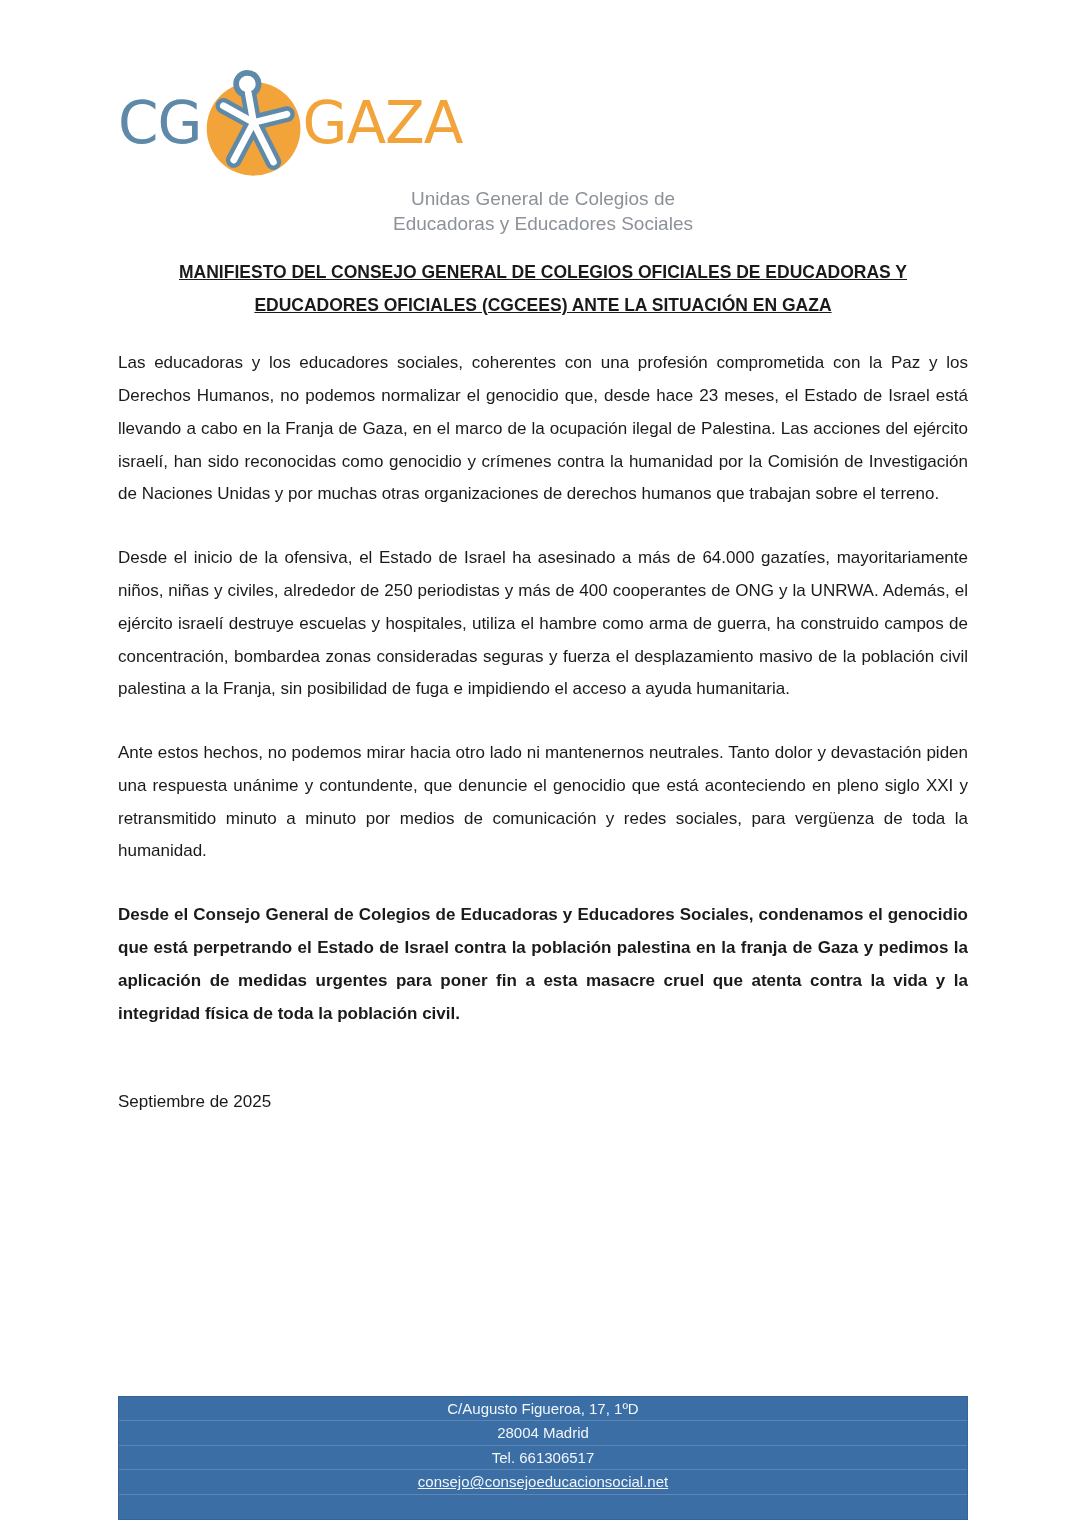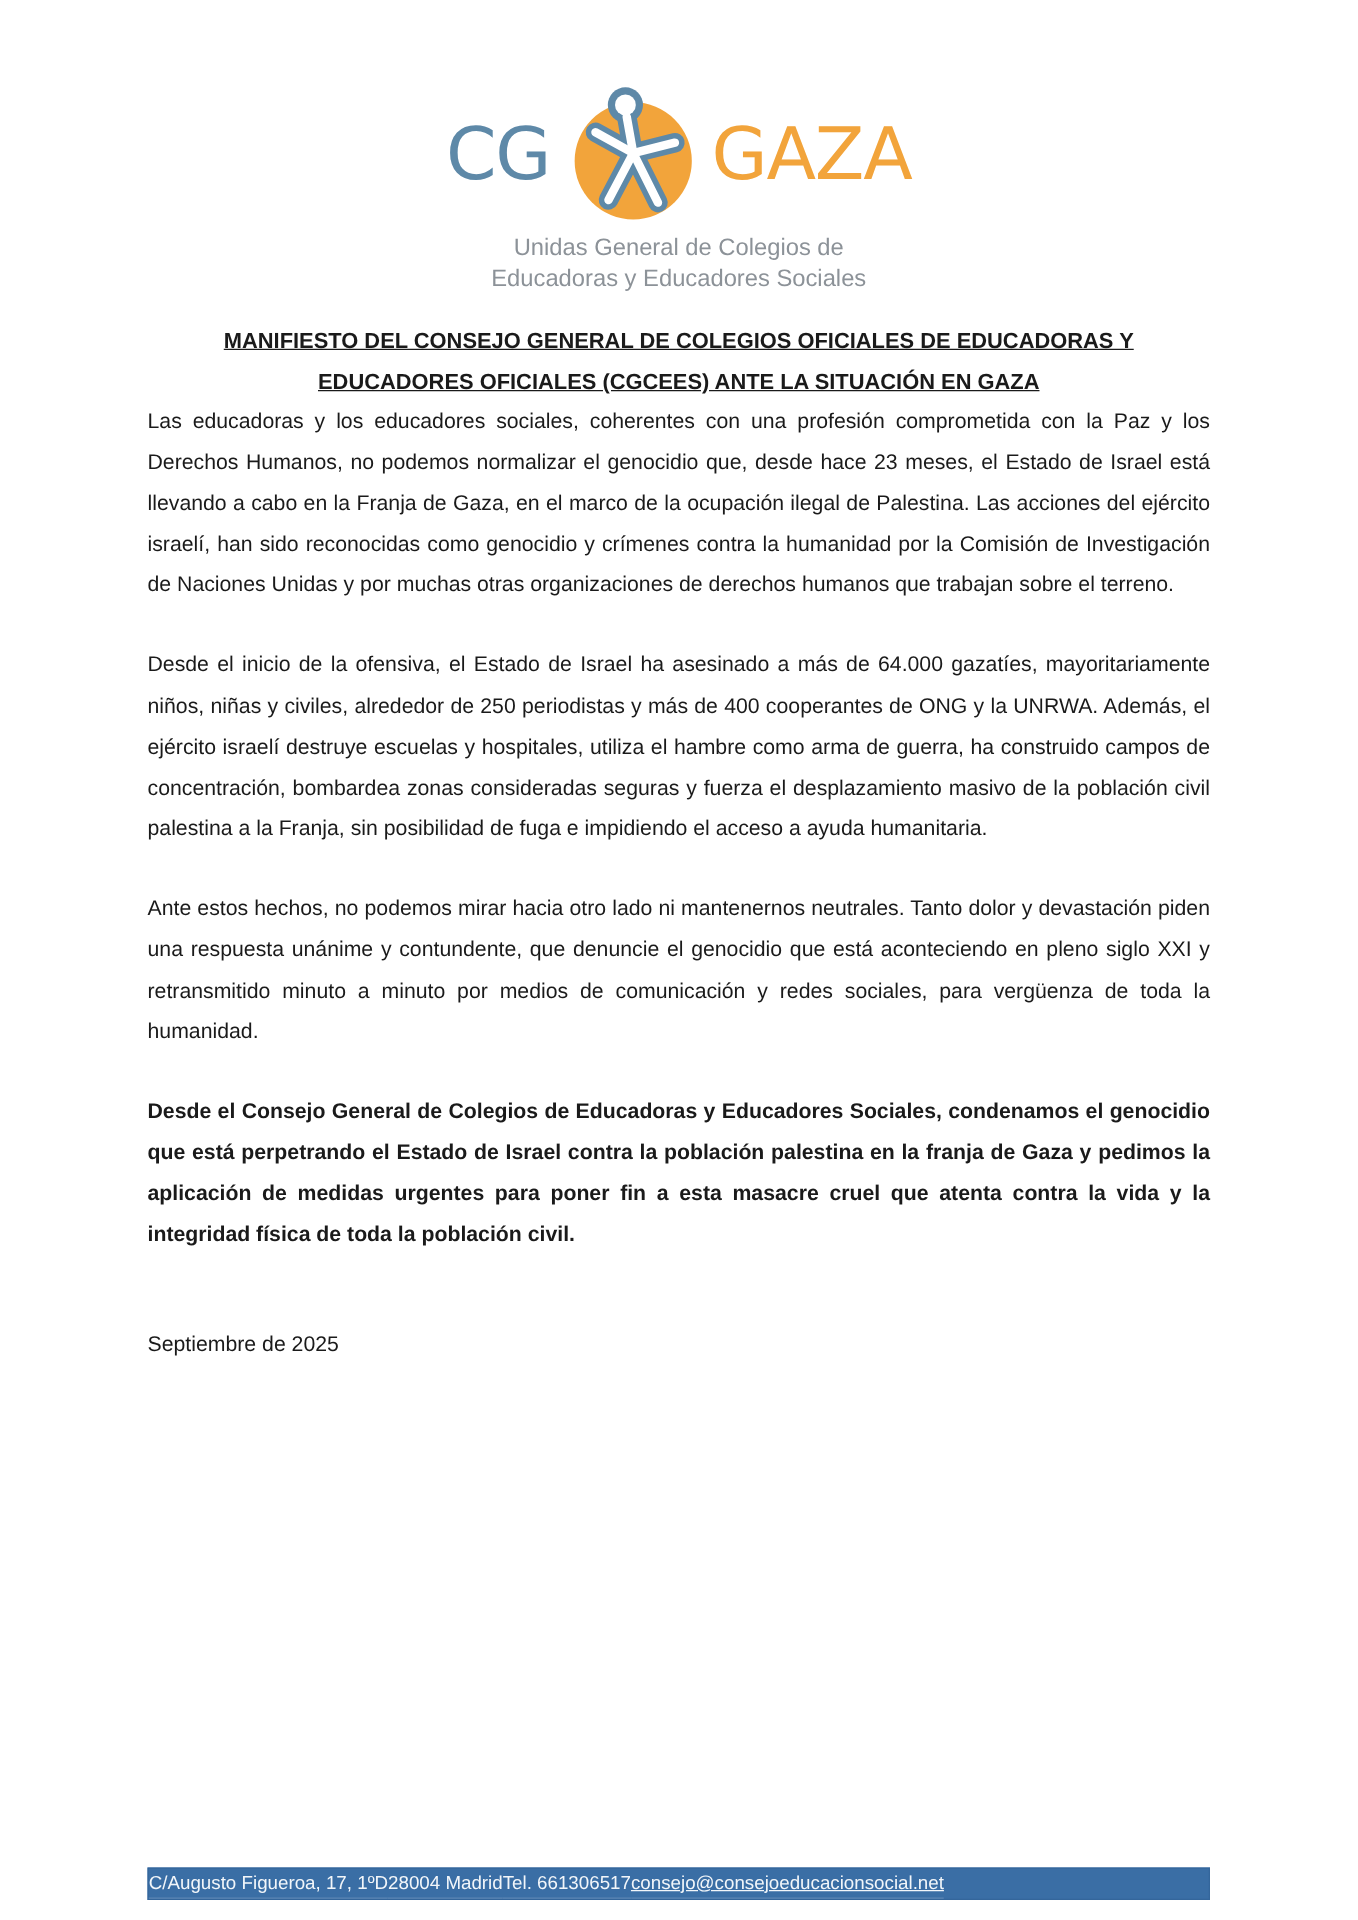--- a/index.html
+++ b/index.html
@@ -13,22 +13,22 @@
   }
   .page {
     position: relative;
     width: 1086px; height: 1536px;
     padding: 60px 118px 0 118px;
   }
 
   
   .logo-block { text-align: center; margin-bottom: 8px; }
   .logo-row {
-    display: flex; align-items: center; justify-content: center;
-    gap: 16px; height: 125px;
+    display: flex; align-items: center; 
+    gap: 2px; height: 125px;
   }
   .logo-cg, .logo-cees {
     font-family: "DejaVu Sans", sans-serif;
     font-size: 58px; font-weight: 500; letter-spacing: -1px;
     line-height: 1;
   }
   .logo-cg { color: #5E89A8; margin-right: -14px; position: relative; z-index: 2; }
   .logo-cees { color: #F2A43B; margin-left: -14px; position: relative; z-index: 2; }
   .logo-figure { width: 125px; height: 125px; flex: 0 0 auto; }
   .logo-tagline {
@@ -40,41 +40,41 @@
   .doc-title {
     margin-top: 20px;
     text-align: center;
     font-weight: bold;
     font-size: 17.5px;
     line-height: 1.85;
   }
   .doc-title .title-line { text-decoration: underline; }
 
   
-  .body-text { }
+  .body-text { margin-top: 26px; }
   .body-text p {
     font-size: 17px;
     line-height: 1.93;
     text-align: justify;
     margin-bottom: 31px;
   }
   .body-text p.bold { font-weight: bold; }
   .date-line {
     font-size: 17px;
     margin-top: 62px;
     text-align: left;
   }
 
   
   .footer-box {
     position: absolute;
     left: 118px; right: 118px; bottom: 16px;
     background: #3A6EA5;
     border: 1px solid #34669b;
-    display: flex; flex-direction: row; margin-top: 41px;
+    display: flex; flex-direction: column; margin-top: 41px;
   }
   .footer-row {
     height: 24.5px;
     display: flex; align-items: center; justify-content: center;
     color: #F2F6FA;
     font-size: 15px;
     border-bottom: 1px solid #5c86b4;
   }
   .footer-row:last-child { border-bottom: none; }
   .footer-row .email { text-decoration: underline; color: #F2F6FA; cursor: pointer; }

